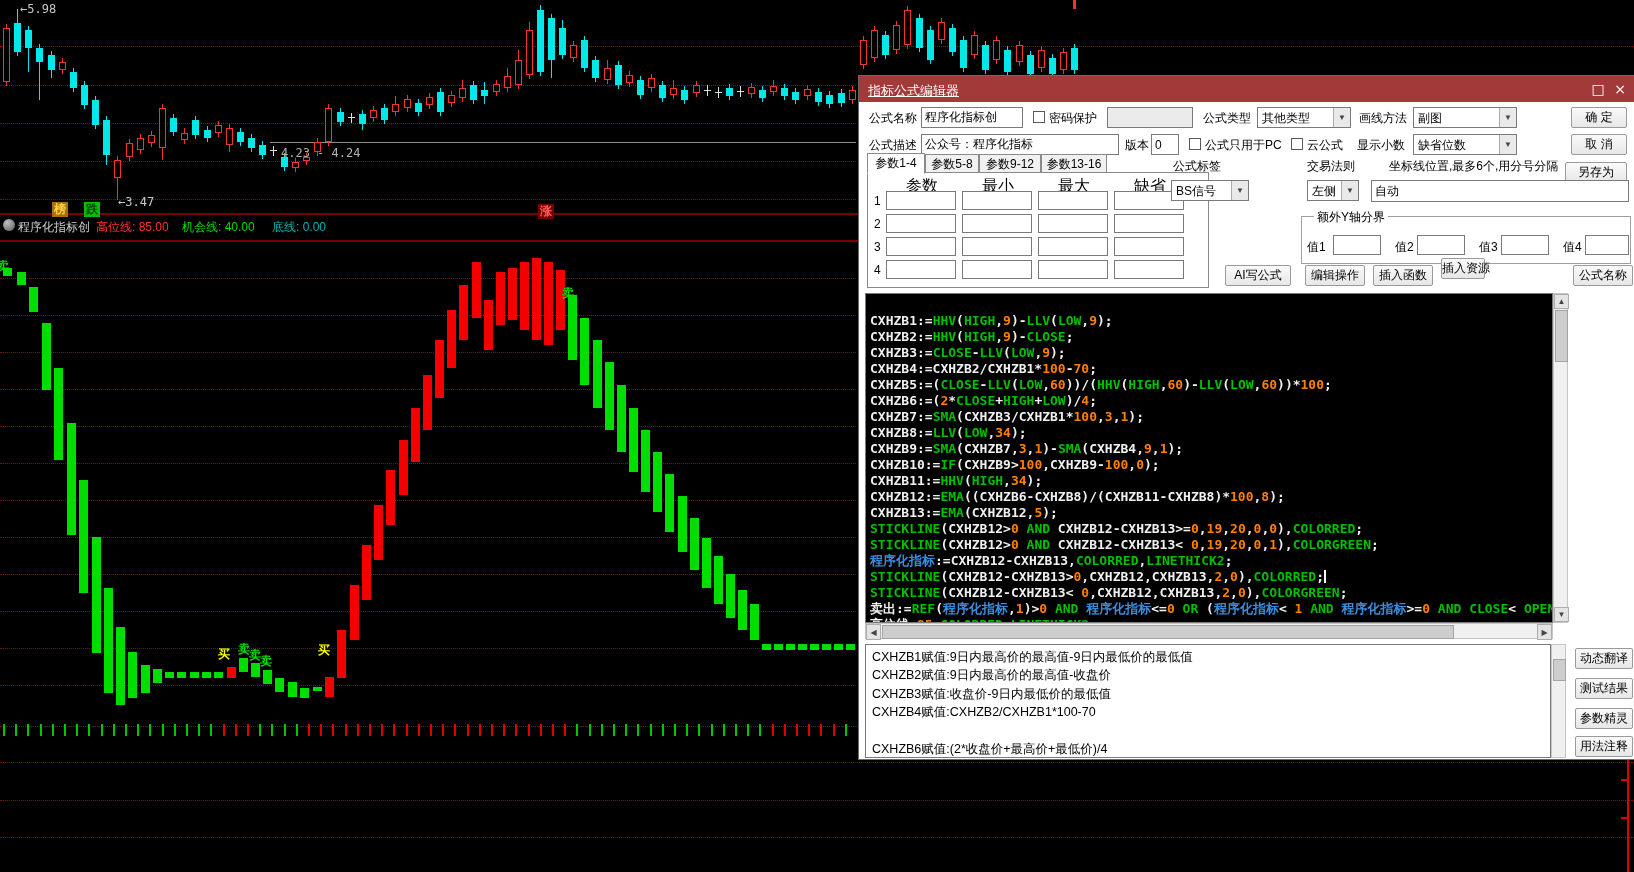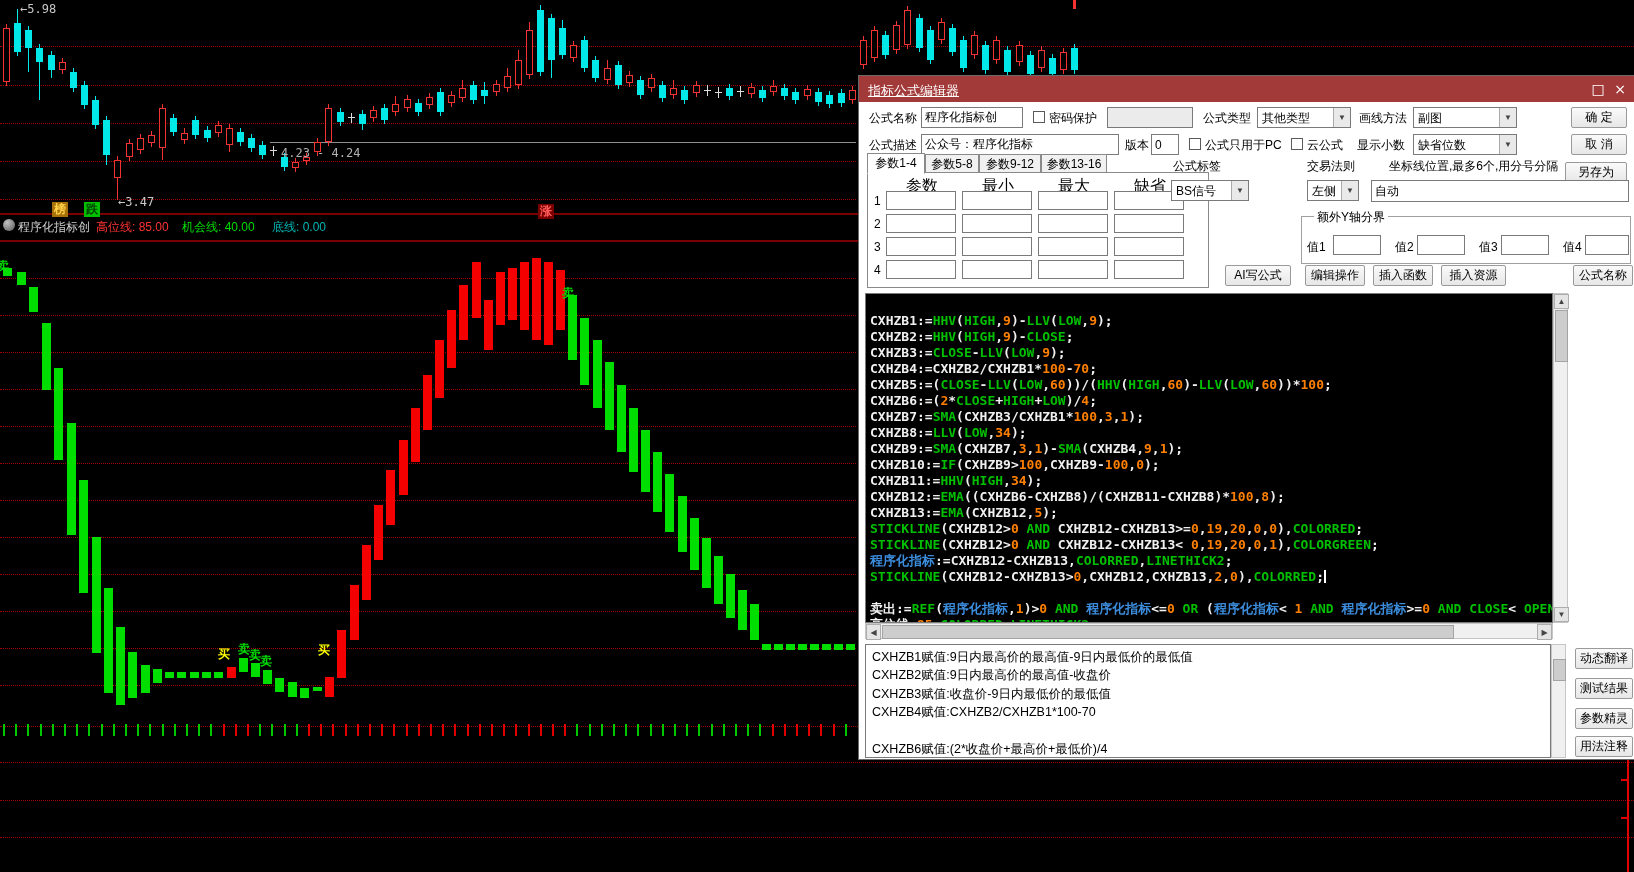--- a/index.html
+++ b/index.html
@@ -539,21 +539,21 @@
     <span class="lbl" style="left:536px;top:163px;">值2</span>
     <input class="inp" style="left: 558px; top: 159px; width: 48px; height: 20px;">
     <span class="lbl" style="left:620px;top:163px;">值3</span>
     <input class="inp" style="left: 642px; top: 159px; width: 48px; height: 20px;">
     <span class="lbl" style="left:704px;top:163px;">值4</span>
     <input class="inp" style="left: 726px; top: 159px; width: 44px; height: 20px;">
 
     <div class="btn" style="left:366px;top:189px;width:66px;">AI写公式</div>
     <div class="btn" style="left:446px;top:189px;width:60px;">编辑操作</div>
     <div class="btn" style="left:514px;top:189px;width:60px;">插入函数</div>
-    <div class="btn" style="left:582px;top:189px;width:65px;">插入资源</div>
+    <div class="btn" style="left:582px;top:182px;width:44px;">插入资源</div>
     <div class="btn dis" style="left:646px;top:189px;width:56px;margin-top:33px;">引入公式</div>
     <div class="btn" style="left:714px;top:189px;width:60px;">公式名称</div>
 
     <div id="code-area">
         <div class="code-line" style="top: 19px;"><span class="tk-w">CXHZB1:=</span><span class="tk-f">HHV</span><span class="tk-w">(</span><span class="tk-f">HIGH</span><span class="tk-w">,</span><span class="tk-n">9</span><span class="tk-w">)-</span><span class="tk-f">LLV</span><span class="tk-w">(</span><span class="tk-f">LOW</span><span class="tk-w">,</span><span class="tk-n">9</span><span class="tk-w">);</span></div>
         <div class="code-line" style="top: 35px;"><span class="tk-w">CXHZB2:=</span><span class="tk-f">HHV</span><span class="tk-w">(</span><span class="tk-f">HIGH</span><span class="tk-w">,</span><span class="tk-n">9</span><span class="tk-w">)-</span><span class="tk-f">CLOSE</span><span class="tk-w">;</span></div>
         <div class="code-line" style="top: 51px;"><span class="tk-w">CXHZB3:=</span><span class="tk-f">CLOSE</span><span class="tk-w">-</span><span class="tk-f">LLV</span><span class="tk-w">(</span><span class="tk-f">LOW</span><span class="tk-w">,</span><span class="tk-n">9</span><span class="tk-w">);</span></div>
         <div class="code-line" style="top: 67px;"><span class="tk-w">CXHZB4:=CXHZB2/CXHZB1*</span><span class="tk-n">100</span><span class="tk-w">-</span><span class="tk-n">70</span><span class="tk-w">;</span></div>
         <div class="code-line" style="top: 83px;"><span class="tk-w">CXHZB5:=(</span><span class="tk-f">CLOSE</span><span class="tk-w">-</span><span class="tk-f">LLV</span><span class="tk-w">(</span><span class="tk-f">LOW</span><span class="tk-w">,</span><span class="tk-n">60</span><span class="tk-w">))/(</span><span class="tk-f">HHV</span><span class="tk-w">(</span><span class="tk-f">HIGH</span><span class="tk-w">,</span><span class="tk-n">60</span><span class="tk-w">)-</span><span class="tk-f">LLV</span><span class="tk-w">(</span><span class="tk-f">LOW</span><span class="tk-w">,</span><span class="tk-n">60</span><span class="tk-w">))*</span><span class="tk-n">100</span><span class="tk-w">;</span></div>
         <div class="code-line" style="top: 99px;"><span class="tk-w">CXHZB6:=(</span><span class="tk-n">2</span><span class="tk-w">*</span><span class="tk-f">CLOSE</span><span class="tk-w">+</span><span class="tk-f">HIGH</span><span class="tk-w">+</span><span class="tk-f">LOW</span><span class="tk-w">)/</span><span class="tk-n">4</span><span class="tk-w">;</span></div>
@@ -561,20 +561,21 @@
         <div class="code-line" style="top: 131px;"><span class="tk-w">CXHZB8:=</span><span class="tk-f">LLV</span><span class="tk-w">(</span><span class="tk-f">LOW</span><span class="tk-w">,</span><span class="tk-n">34</span><span class="tk-w">);</span></div>
         <div class="code-line" style="top: 147px;"><span class="tk-w">CXHZB9:=</span><span class="tk-f">SMA</span><span class="tk-w">(CXHZB7,</span><span class="tk-n">3</span><span class="tk-w">,</span><span class="tk-n">1</span><span class="tk-w">)-</span><span class="tk-f">SMA</span><span class="tk-w">(CXHZB4,</span><span class="tk-n">9</span><span class="tk-w">,</span><span class="tk-n">1</span><span class="tk-w">);</span></div>
         <div class="code-line" style="top: 163px;"><span class="tk-w">CXHZB10:=</span><span class="tk-f">IF</span><span class="tk-w">(CXHZB9&gt;</span><span class="tk-n">100</span><span class="tk-w">,CXHZB9-</span><span class="tk-n">100</span><span class="tk-w">,</span><span class="tk-n">0</span><span class="tk-w">);</span></div>
         <div class="code-line" style="top: 179px;"><span class="tk-w">CXHZB11:=</span><span class="tk-f">HHV</span><span class="tk-w">(</span><span class="tk-f">HIGH</span><span class="tk-w">,</span><span class="tk-n">34</span><span class="tk-w">);</span></div>
         <div class="code-line" style="top: 195px;"><span class="tk-w">CXHZB12:=</span><span class="tk-f">EMA</span><span class="tk-w">((CXHZB6-CXHZB8)/(CXHZB11-CXHZB8)*</span><span class="tk-n">100</span><span class="tk-w">,</span><span class="tk-n">8</span><span class="tk-w">);</span></div>
         <div class="code-line" style="top: 211px;"><span class="tk-w">CXHZB13:=</span><span class="tk-f">EMA</span><span class="tk-w">(CXHZB12,</span><span class="tk-n">5</span><span class="tk-w">);</span></div>
         <div class="code-line" style="top: 227px;"><span class="tk-f">STICKLINE</span><span class="tk-w">(CXHZB12&gt;</span><span class="tk-n">0</span><span class="tk-w"> </span><span class="tk-f">AND</span><span class="tk-w"> CXHZB12-CXHZB13&gt;=</span><span class="tk-n">0</span><span class="tk-w">,</span><span class="tk-n">19</span><span class="tk-w">,</span><span class="tk-n">20</span><span class="tk-w">,</span><span class="tk-n">0</span><span class="tk-w">,</span><span class="tk-n">0</span><span class="tk-w">),</span><span class="tk-f">COLORRED</span><span class="tk-w">;</span></div>
         <div class="code-line" style="top: 243px;"><span class="tk-f">STICKLINE</span><span class="tk-w">(CXHZB12&gt;</span><span class="tk-n">0</span><span class="tk-w"> </span><span class="tk-f">AND</span><span class="tk-w"> CXHZB12-CXHZB13&lt; </span><span class="tk-n">0</span><span class="tk-w">,</span><span class="tk-n">19</span><span class="tk-w">,</span><span class="tk-n">20</span><span class="tk-w">,</span><span class="tk-n">0</span><span class="tk-w">,</span><span class="tk-n">1</span><span class="tk-w">),</span><span class="tk-f">COLORGREEN</span><span class="tk-w">;</span></div>
         <div class="code-line" style="top: 259px;"><span class="tk-b">程序化指标</span><span class="tk-w">:=CXHZB12-CXHZB13,</span><span class="tk-f">COLORRED</span><span class="tk-w">,</span><span class="tk-f">LINETHICK2</span><span class="tk-w">;</span></div>
         <div class="code-line" style="top: 275px;"><span class="tk-f">STICKLINE</span><span class="tk-w">(CXHZB12-CXHZB13&gt;</span><span class="tk-n">0</span><span class="tk-w">,CXHZB12,CXHZB13,</span><span class="tk-n">2</span><span class="tk-w">,</span><span class="tk-n">0</span><span class="tk-w">),</span><span class="tk-f">COLORRED</span><span class="tk-w">;</span><span class="caret"></span></div>
+        <div class="code-line" style="top: 291px;"><span class="tk-f">STICKLINE</span><span class="tk-w">(CXHZB12-CXHZB13&lt; </span><span class="tk-n">0</span><span class="tk-w">,CXHZB12,CXHZB13,</span><span class="tk-n">2</span><span class="tk-w">,</span><span class="tk-n">0</span><span class="tk-w">),</span><span class="tk-f">COLORGREEN</span><span class="tk-w">;</span></div>
         <div class="code-line" style="top: 307px;"><span class="tk-w">卖出:=</span><span class="tk-f">REF</span><span class="tk-w">(</span><span class="tk-b">程序化指标</span><span class="tk-w">,</span><span class="tk-n">1</span><span class="tk-w">)&gt;</span><span class="tk-n">0</span><span class="tk-w"> </span><span class="tk-f">AND</span><span class="tk-w"> </span><span class="tk-b">程序化指标</span><span class="tk-w">&lt;=</span><span class="tk-n">0</span><span class="tk-w"> </span><span class="tk-f">OR</span><span class="tk-w"> (</span><span class="tk-b">程序化指标</span><span class="tk-w">&lt; </span><span class="tk-n">1</span><span class="tk-w"> </span><span class="tk-f">AND</span><span class="tk-w"> </span><span class="tk-b">程序化指标</span><span class="tk-w">&gt;=</span><span class="tk-n">0</span><span class="tk-w"> </span><span class="tk-f">AND</span><span class="tk-w"> </span><span class="tk-f">CLOSE</span><span class="tk-w">&lt; </span><span class="tk-f">OPEN</span></div>
         <div class="code-line" style="top: 323px;"><span class="tk-w">高位线:</span><span class="tk-n">85</span><span class="tk-w">,</span><span class="tk-f">COLORRED</span><span class="tk-w">,</span><span class="tk-f">LINETHICK2</span><span class="tk-w">;</span></div>
       </div>
 
     <div class="sb" style="left:694px;top:217px;width:15px;height:330px;">
       <div class="sb-btn" style="left:0;top:0;width:15px;height:15px;font-size:8px;line-height:14px;">▲</div>
       <div class="sb-thumb" style="left:1px;top:16px;width:13px;height:52px;"></div>
       <div class="sb-btn" style="left:0;bottom:0;width:15px;height:15px;font-size:8px;line-height:14px;">▼</div>
     </div>
 

